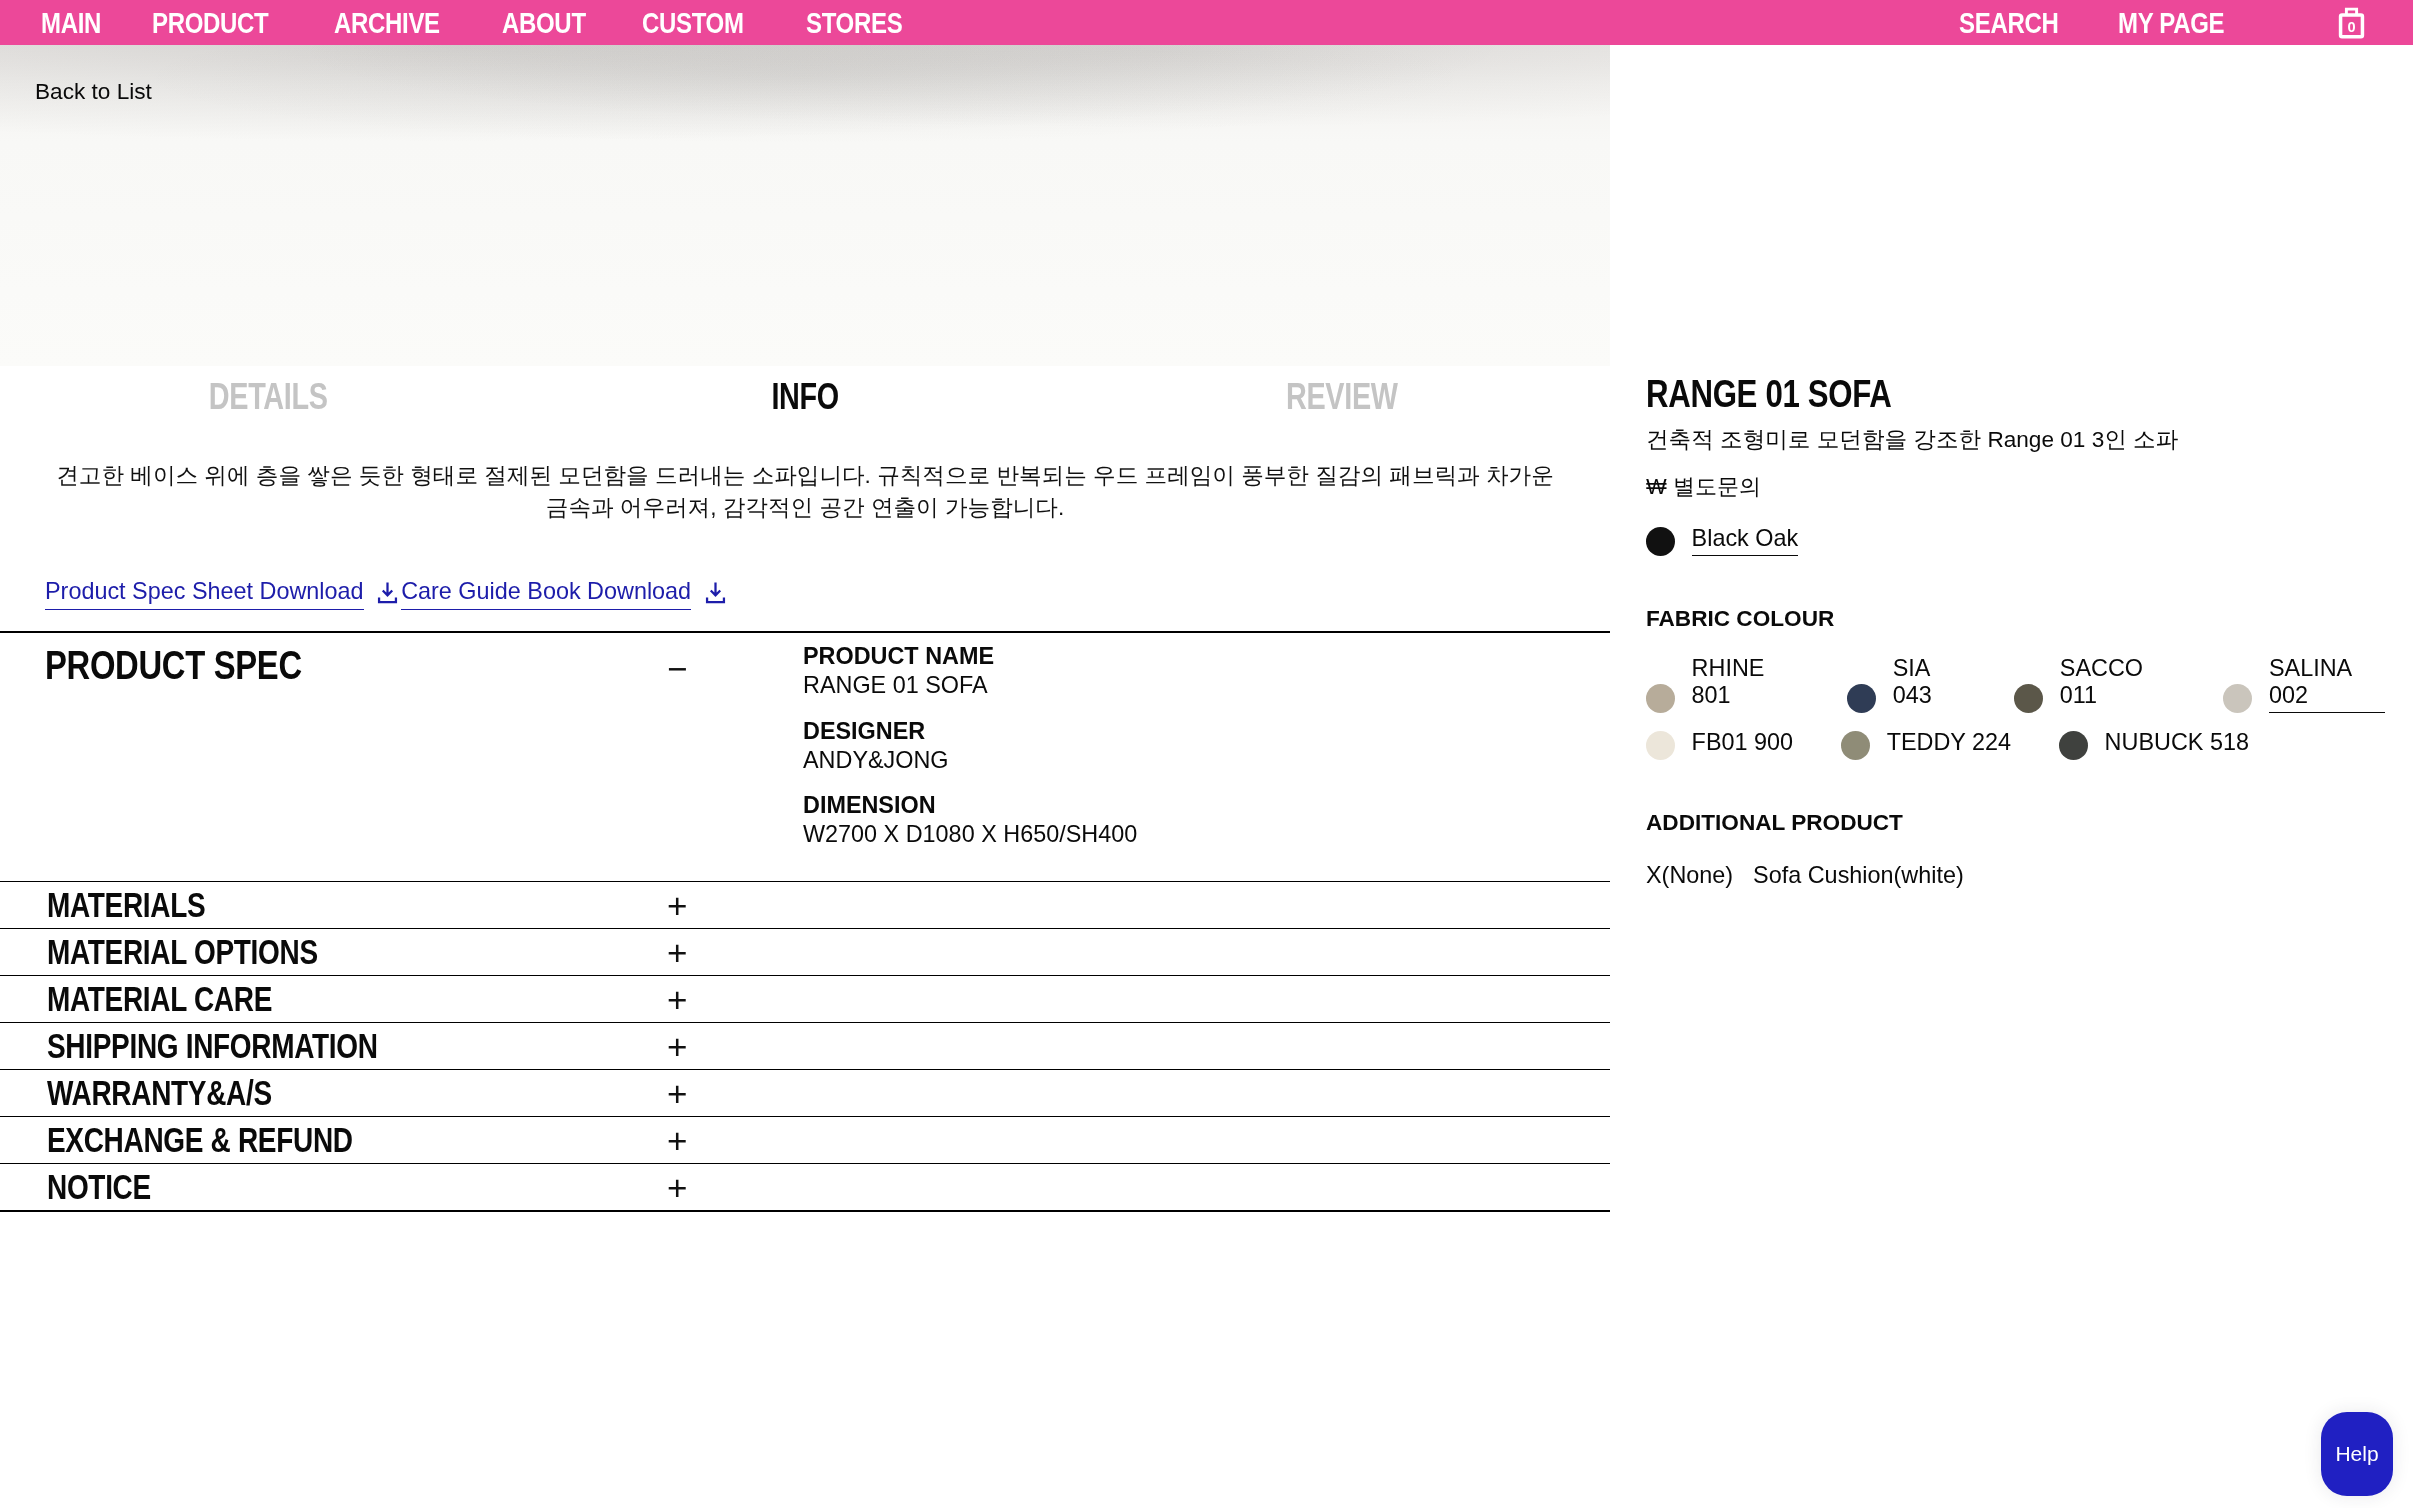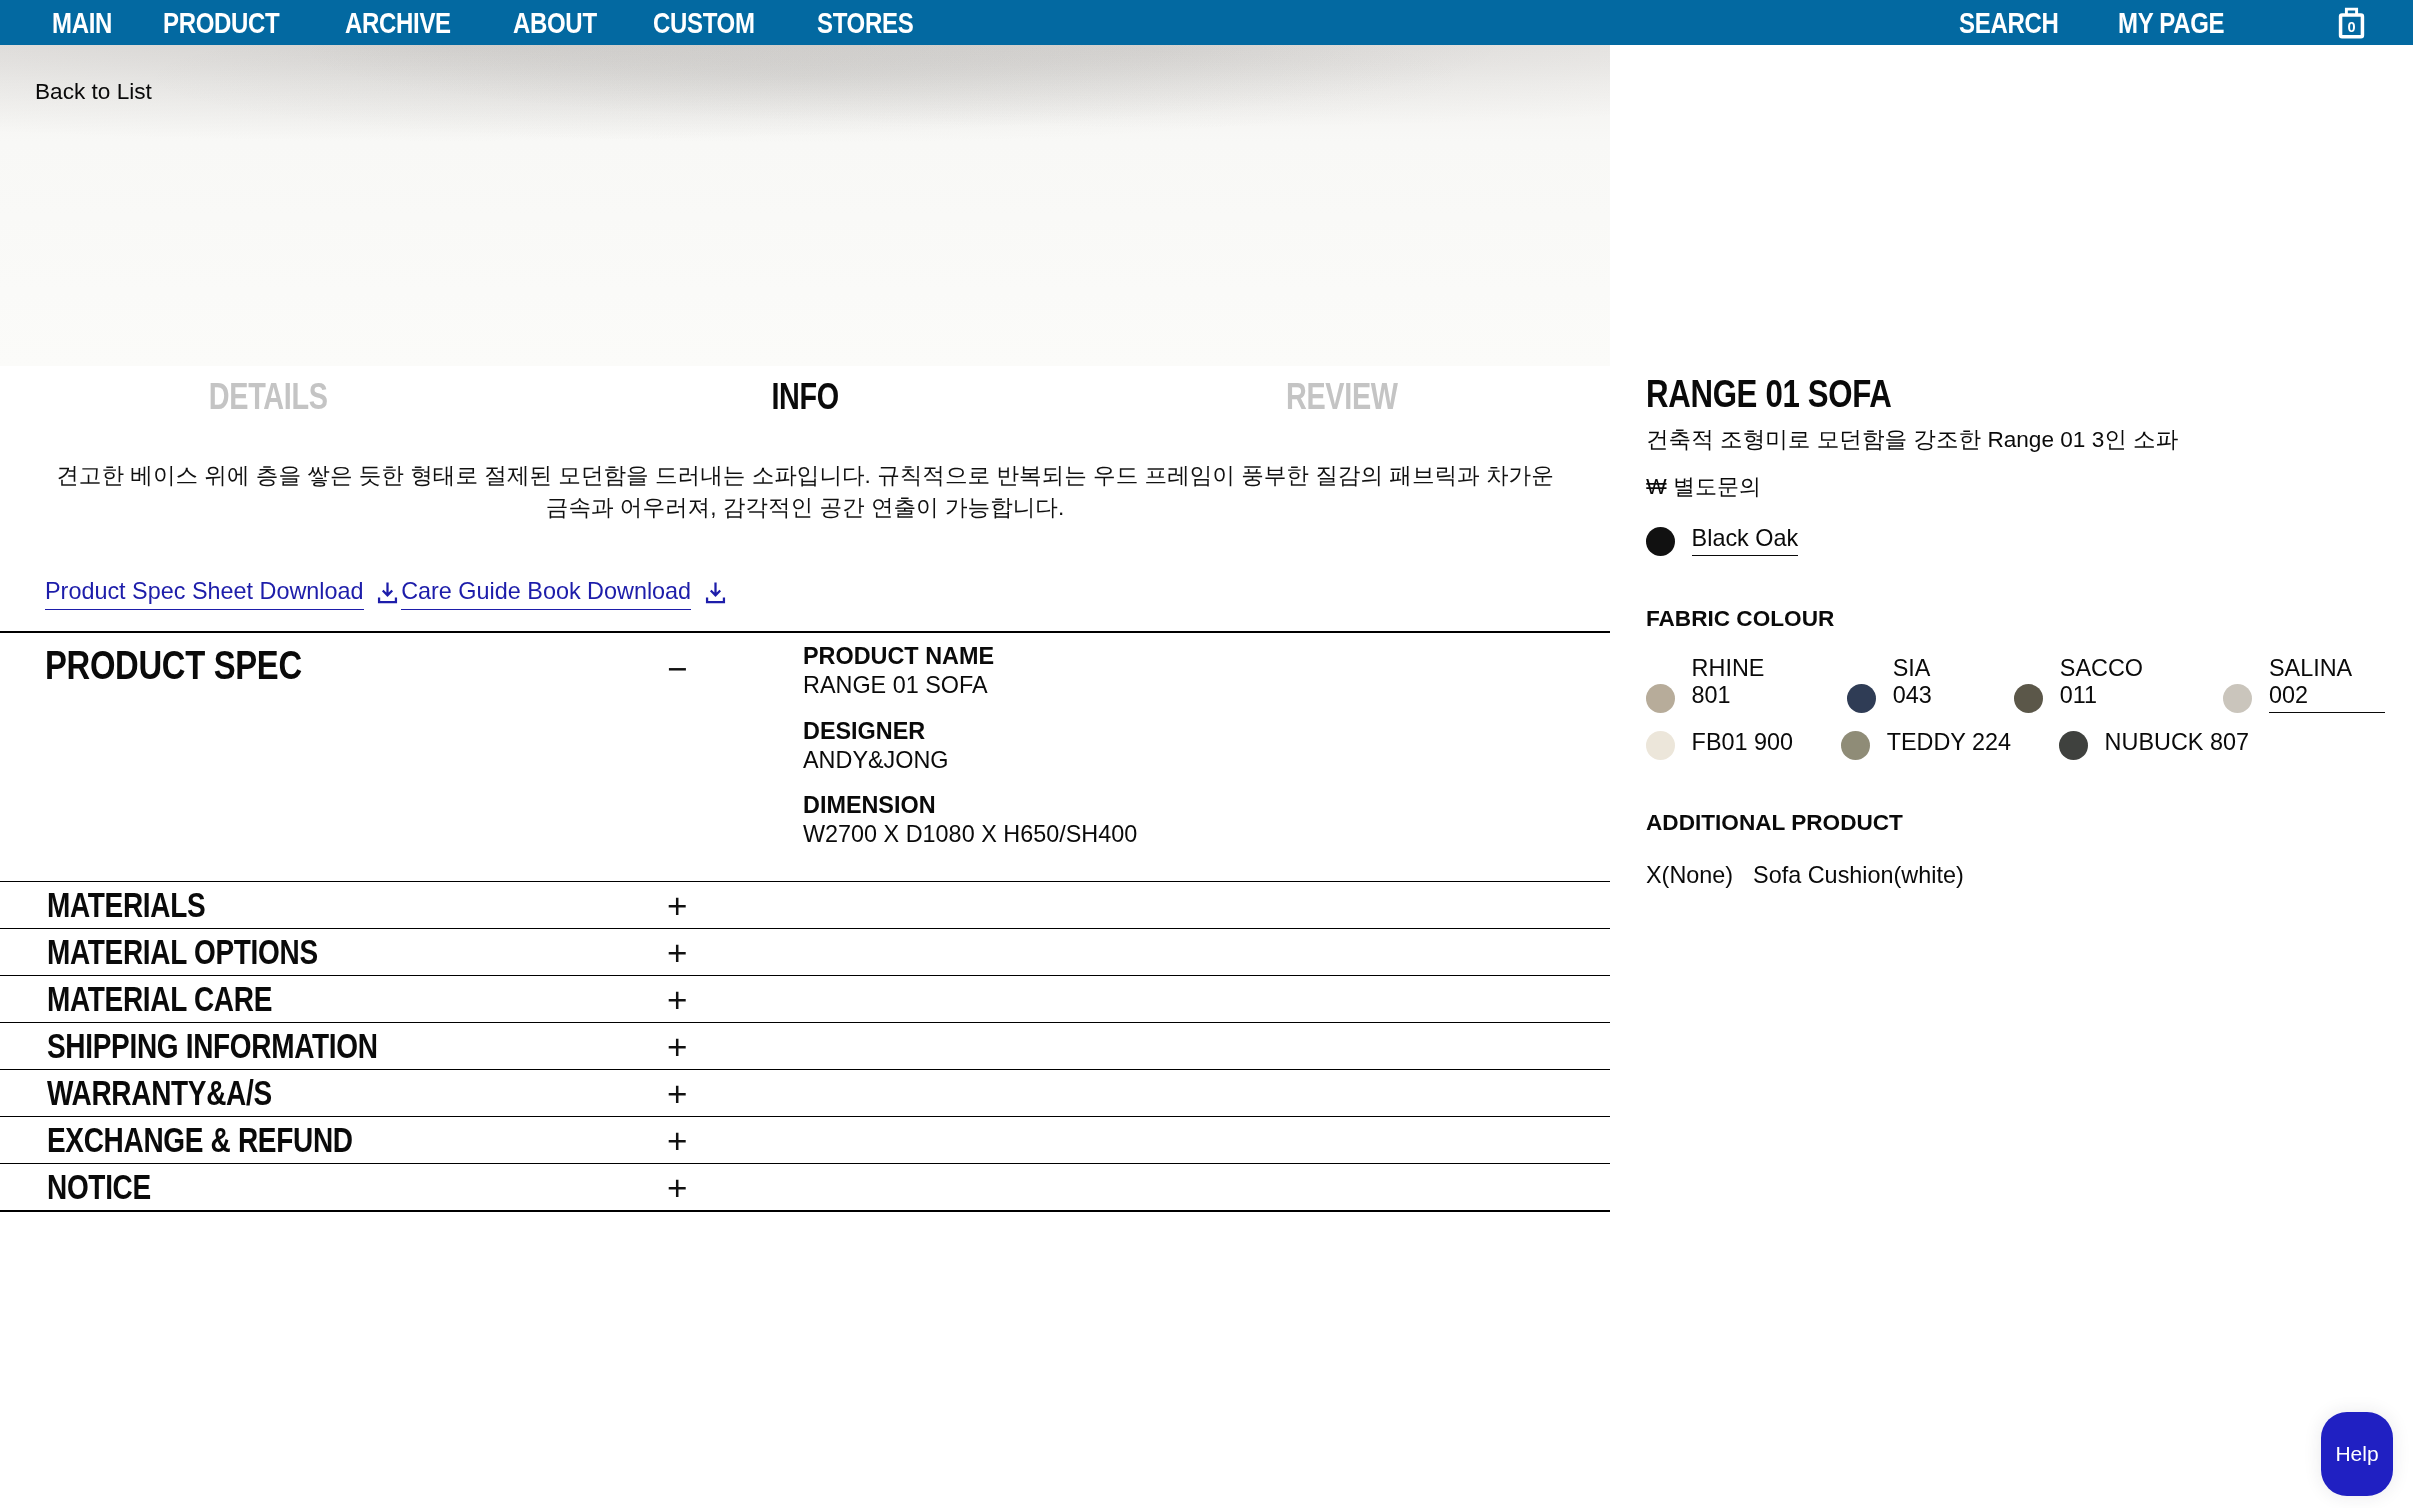--- a/index.html
+++ b/index.html
@@ -6,22 +6,22 @@
   html,body { background:#ffffff; }
   body {
     width:2413px; height:1508px; position:relative; overflow:hidden;
     font-family:"Liberation Sans","DejaVu Sans",sans-serif; color:#0a0a0a;
   }
   .cnd { display:inline-block; transform:scaleX(.8); transform-origin:left center; white-space:nowrap; letter-spacing:-0.4px; }
   .cnd-c { display:inline-block; transform:scaleX(.8); transform-origin:center center; white-space:nowrap; letter-spacing:-0.4px; }
 
   
   .topnav {
-    position:absolute; left:0; top:0; width:2413px; height:45px; background:#0369a1;
-    display:flex; align-items:center; padding:0 44px 0 52px;
+    position:absolute; left:0; top:0; width:2413px; height:45px; background:#ec4899;
+    display:flex; align-items:center; padding:0 44px 0 41px;
   }
   .topnav a { color:#fff; text-decoration:none; font-weight:700; font-size:30px; }
   .nav-left { display:flex; gap:36px; align-items:center; }
   .nav-right { margin-left:auto; display:flex; gap:35px; align-items:center; }
   .cart-btn { margin-left:48px; width:35px; height:38px; display:flex; align-items:center; cursor:pointer; background:none; border:none; }
 
   
   .left-col { position:absolute; left:0; top:45px; width:1610px; }
 
   .hero {
@@ -243,21 +243,21 @@
     <div class="swatch-item">
       <span class="swatch-dot" style="background-color: rgb(236, 230, 218);"></span>
       <span class="swatch-name">FB01 900</span>
     </div>
     <div class="swatch-item">
       <span class="swatch-dot" style="background-color: rgb(143, 140, 119);"></span>
       <span class="swatch-name">TEDDY 224</span>
     </div>
     <div class="swatch-item">
       <span class="swatch-dot" style="background-color: rgb(63, 65, 62);"></span>
-      <span class="swatch-name">NUBUCK 807</span>
+      <span class="swatch-name">NUBUCK 518</span>
     </div>
   </div>
 
   <h2 class="sec-heading additional-heading">ADDITIONAL PRODUCT</h2>
   <div class="additional-row">
     <span class="add-option">X(None)</span>
     <span class="add-option">Sofa Cushion(white)</span>
   </div>
 </aside>
 

